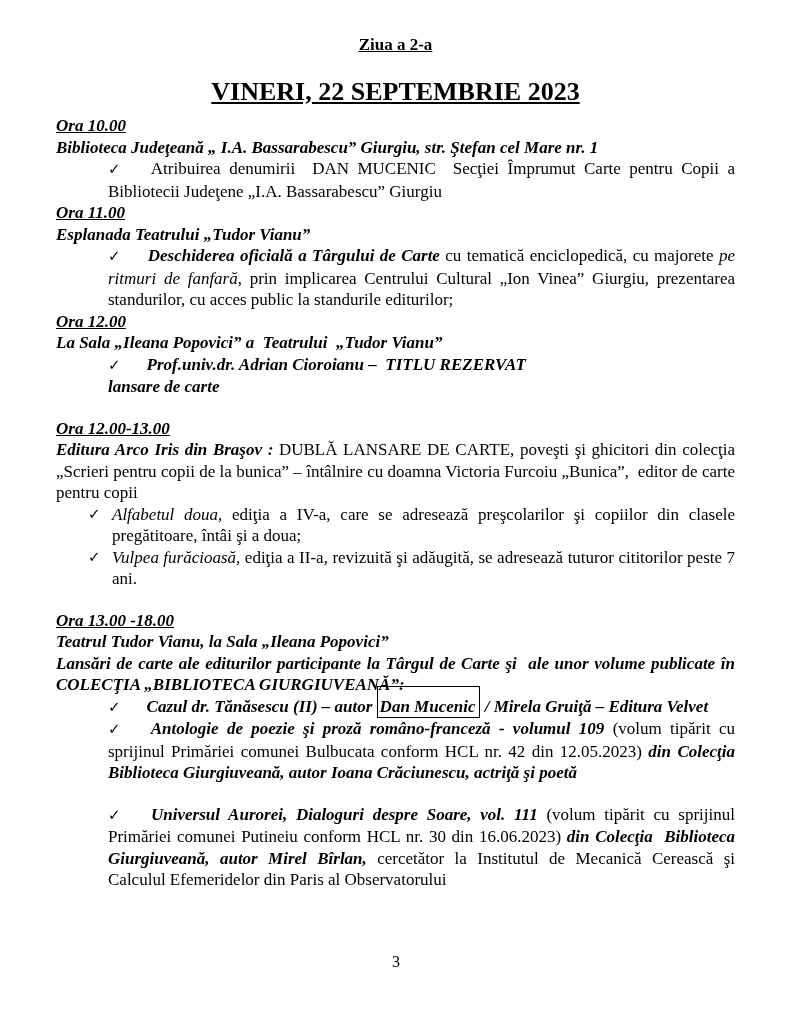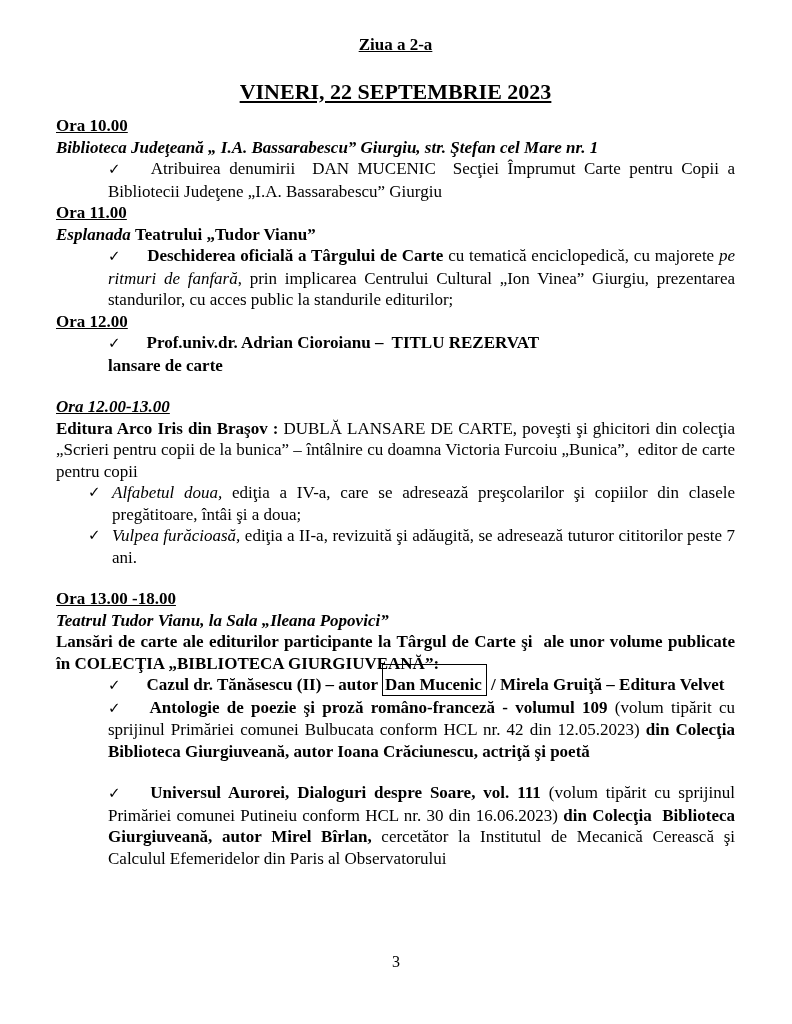--- a/index.html
+++ b/index.html
@@ -19,39 +19,39 @@
   .title {
     text-align: center;
     font-weight: bold;
     text-decoration: underline;
     font-size: 17px;
   }
   .subtitle {
     text-align: center;
     font-weight: bold;
     text-decoration: underline;
-    font-size: 22px;
+    font-size: 26px;
     margin-top: 25px;
     margin-bottom: 13px;
   }
   .p-plain  { text-align: left; }
   .p-justify{ text-align: justify; }
   .p-indent { margin-left: 52px; }
   .p-bullet { margin-left: 52px; text-align: justify; }
   .p-bullet2{ display: flex; margin-left: 32px; }
   .check, .check2 {
     font-family: "DejaVu Sans", sans-serif;
     font-size: 15px;
     font-weight: normal;
   }
   .check2 { flex: 0 0 24px; }
   .b2text { flex: 1; text-align: justify; }
   .tab { display: inline-block; width: 26px; }
   .spacer { height: 20px; }
-  .seg.b { font-weight: bold; }
+  .seg.b { font-weight: bold; font-style: italic; }
   .seg.i { font-style: italic; }
   .seg.u { text-decoration: underline; }
   .seg.box { border: 1.5px solid #000000; padding: 10px 4px 1px 2px; }
   .pagenum {
     position: absolute;
     left: 0;
     bottom: 52px;
     width: 100%;
     text-align: center;
     font-size: 16px;
@@ -64,20 +64,21 @@
   <div class="title">Ziua a 2-a</div>
   <div class="subtitle">VINERI, 22 SEPTEMBRIE 2023</div>
   <div id="doc-body">
       <div class="p-plain"><span class="seg b u">Ora 10.00</span></div>
       <div class="p-plain"><span class="seg b i">Biblioteca Judeţeană „ I.A. Bassarabescu” Giurgiu, str. Ştefan cel Mare nr. 1</span></div>
       <div class="p-bullet"><span class="check">✓</span><span class="tab"></span><span class="seg">Atribuirea denumirii&nbsp; DAN MUCENIC&nbsp; Secţiei Împrumut Carte pentru Copii a Bibliotecii Judeţene „I.A. Bassarabescu” Giurgiu</span></div>
       <div class="p-plain"><span class="seg b u">Ora 11.00</span></div>
       <div class="p-plain"><span class="seg b i">Esplanada </span><span class="seg b">Teatrului „Tudor Vianu”</span></div>
       <div class="p-bullet"><span class="check">✓</span><span class="tab"></span><span class="seg b">Deschiderea oficială a Târgului de Carte</span><span class="seg"> cu tematică enciclopedică, cu majorete </span><span class="seg i">pe ritmuri de fanfară</span><span class="seg">, prin implicarea Centrului Cultural „Ion Vinea” Giurgiu, prezentarea standurilor, cu acces public la standurile editurilor;</span></div>
       <div class="p-plain"><span class="seg b u">Ora 12.00</span></div>
+      <div class="p-plain"><span class="seg b i">La Sala „Ileana Popovici” a&nbsp; Teatrului&nbsp; „Tudor Vianu”</span></div>
       <div class="p-bullet"><span class="check">✓</span><span class="tab"></span><span class="seg b">Prof.univ.dr. Adrian Cioroianu –&nbsp; TITLU REZERVAT</span></div>
       <div class="p-indent"><span class="seg b">lansare de carte</span></div>
       <div class="spacer"></div>
       <div class="p-plain"><span class="seg b i u">Ora 12.00-13.00</span></div>
       <div class="p-justify"><span class="seg b">Editura Arco Iris din Braşov :</span><span class="seg"> DUBLĂ LANSARE DE CARTE, poveşti şi ghicitori din colecţia „Scrieri pentru copii de la bunica” – întâlnire cu doamna Victoria Furcoiu „Bunica”,&nbsp; editor de carte pentru copii</span></div>
       <div class="p-bullet2">
         <span class="check2">✓</span>
         <span class="b2text"><span class="seg i">Alfabetul doua,</span><span class="seg"> ediţia a IV-a, care se adresează preşcolarilor şi copiilor din clasele pregătitoare, întâi şi a doua;</span></span>
       </div>
       <div class="p-bullet2">

